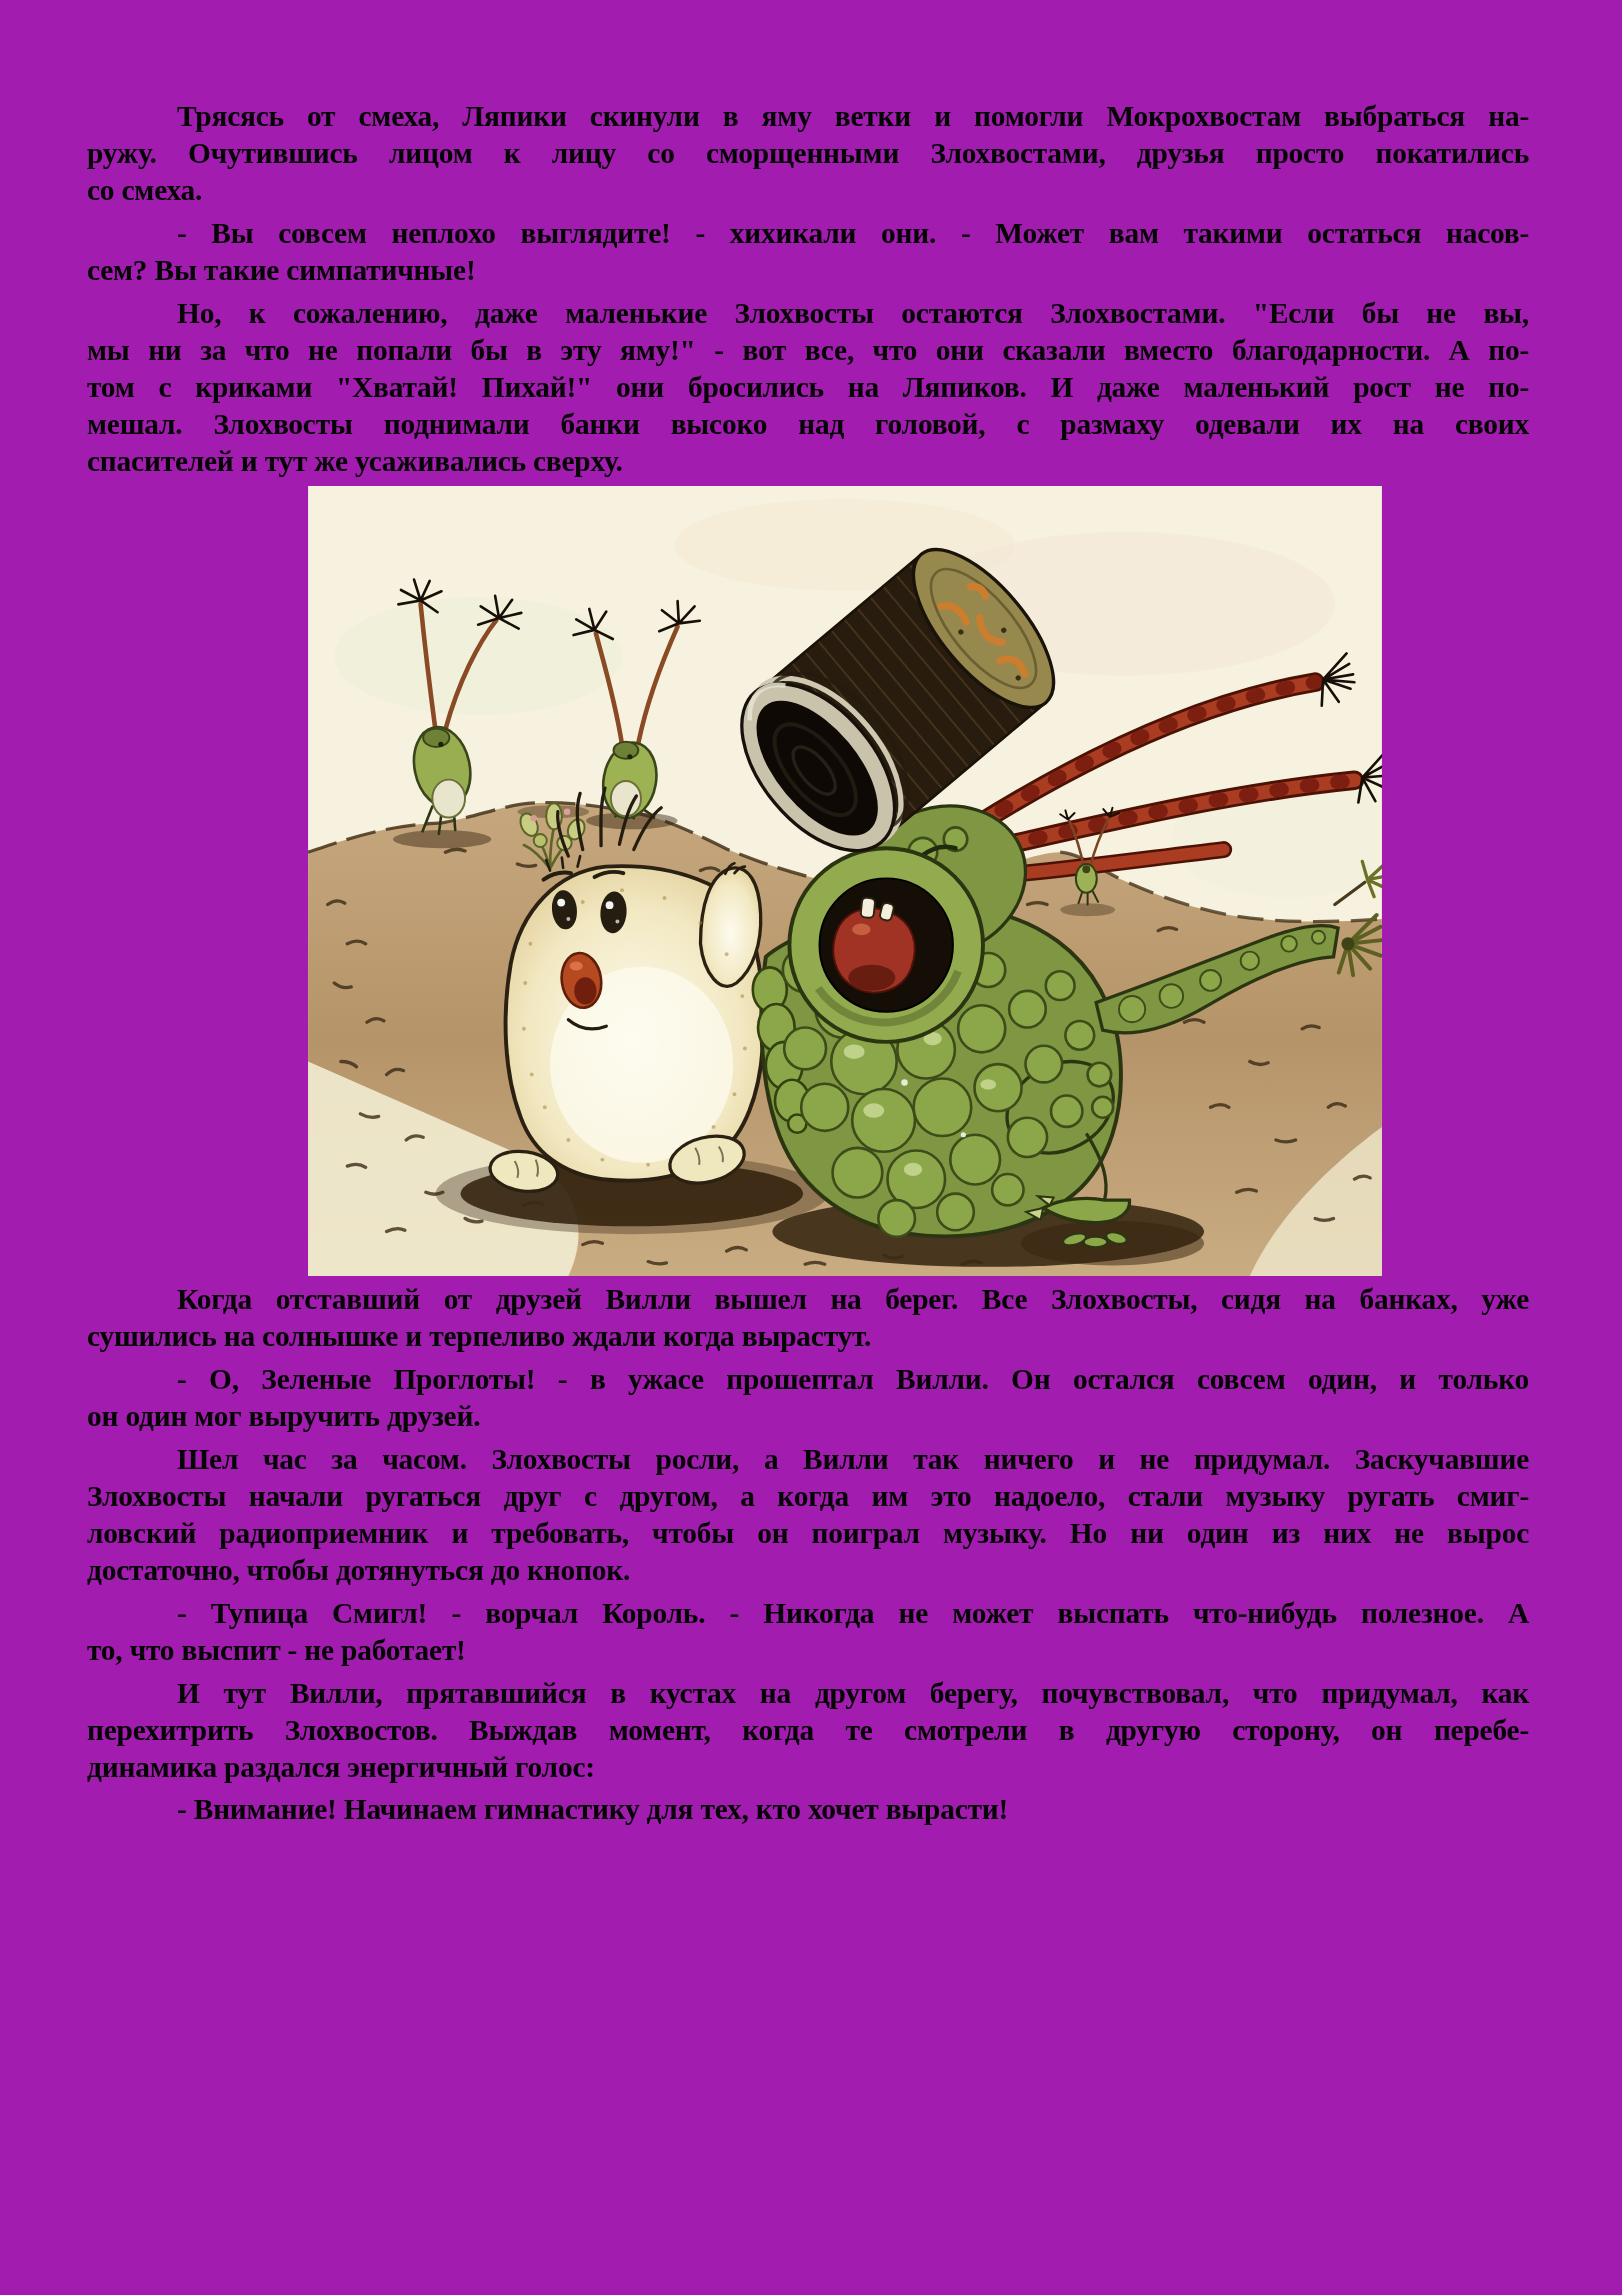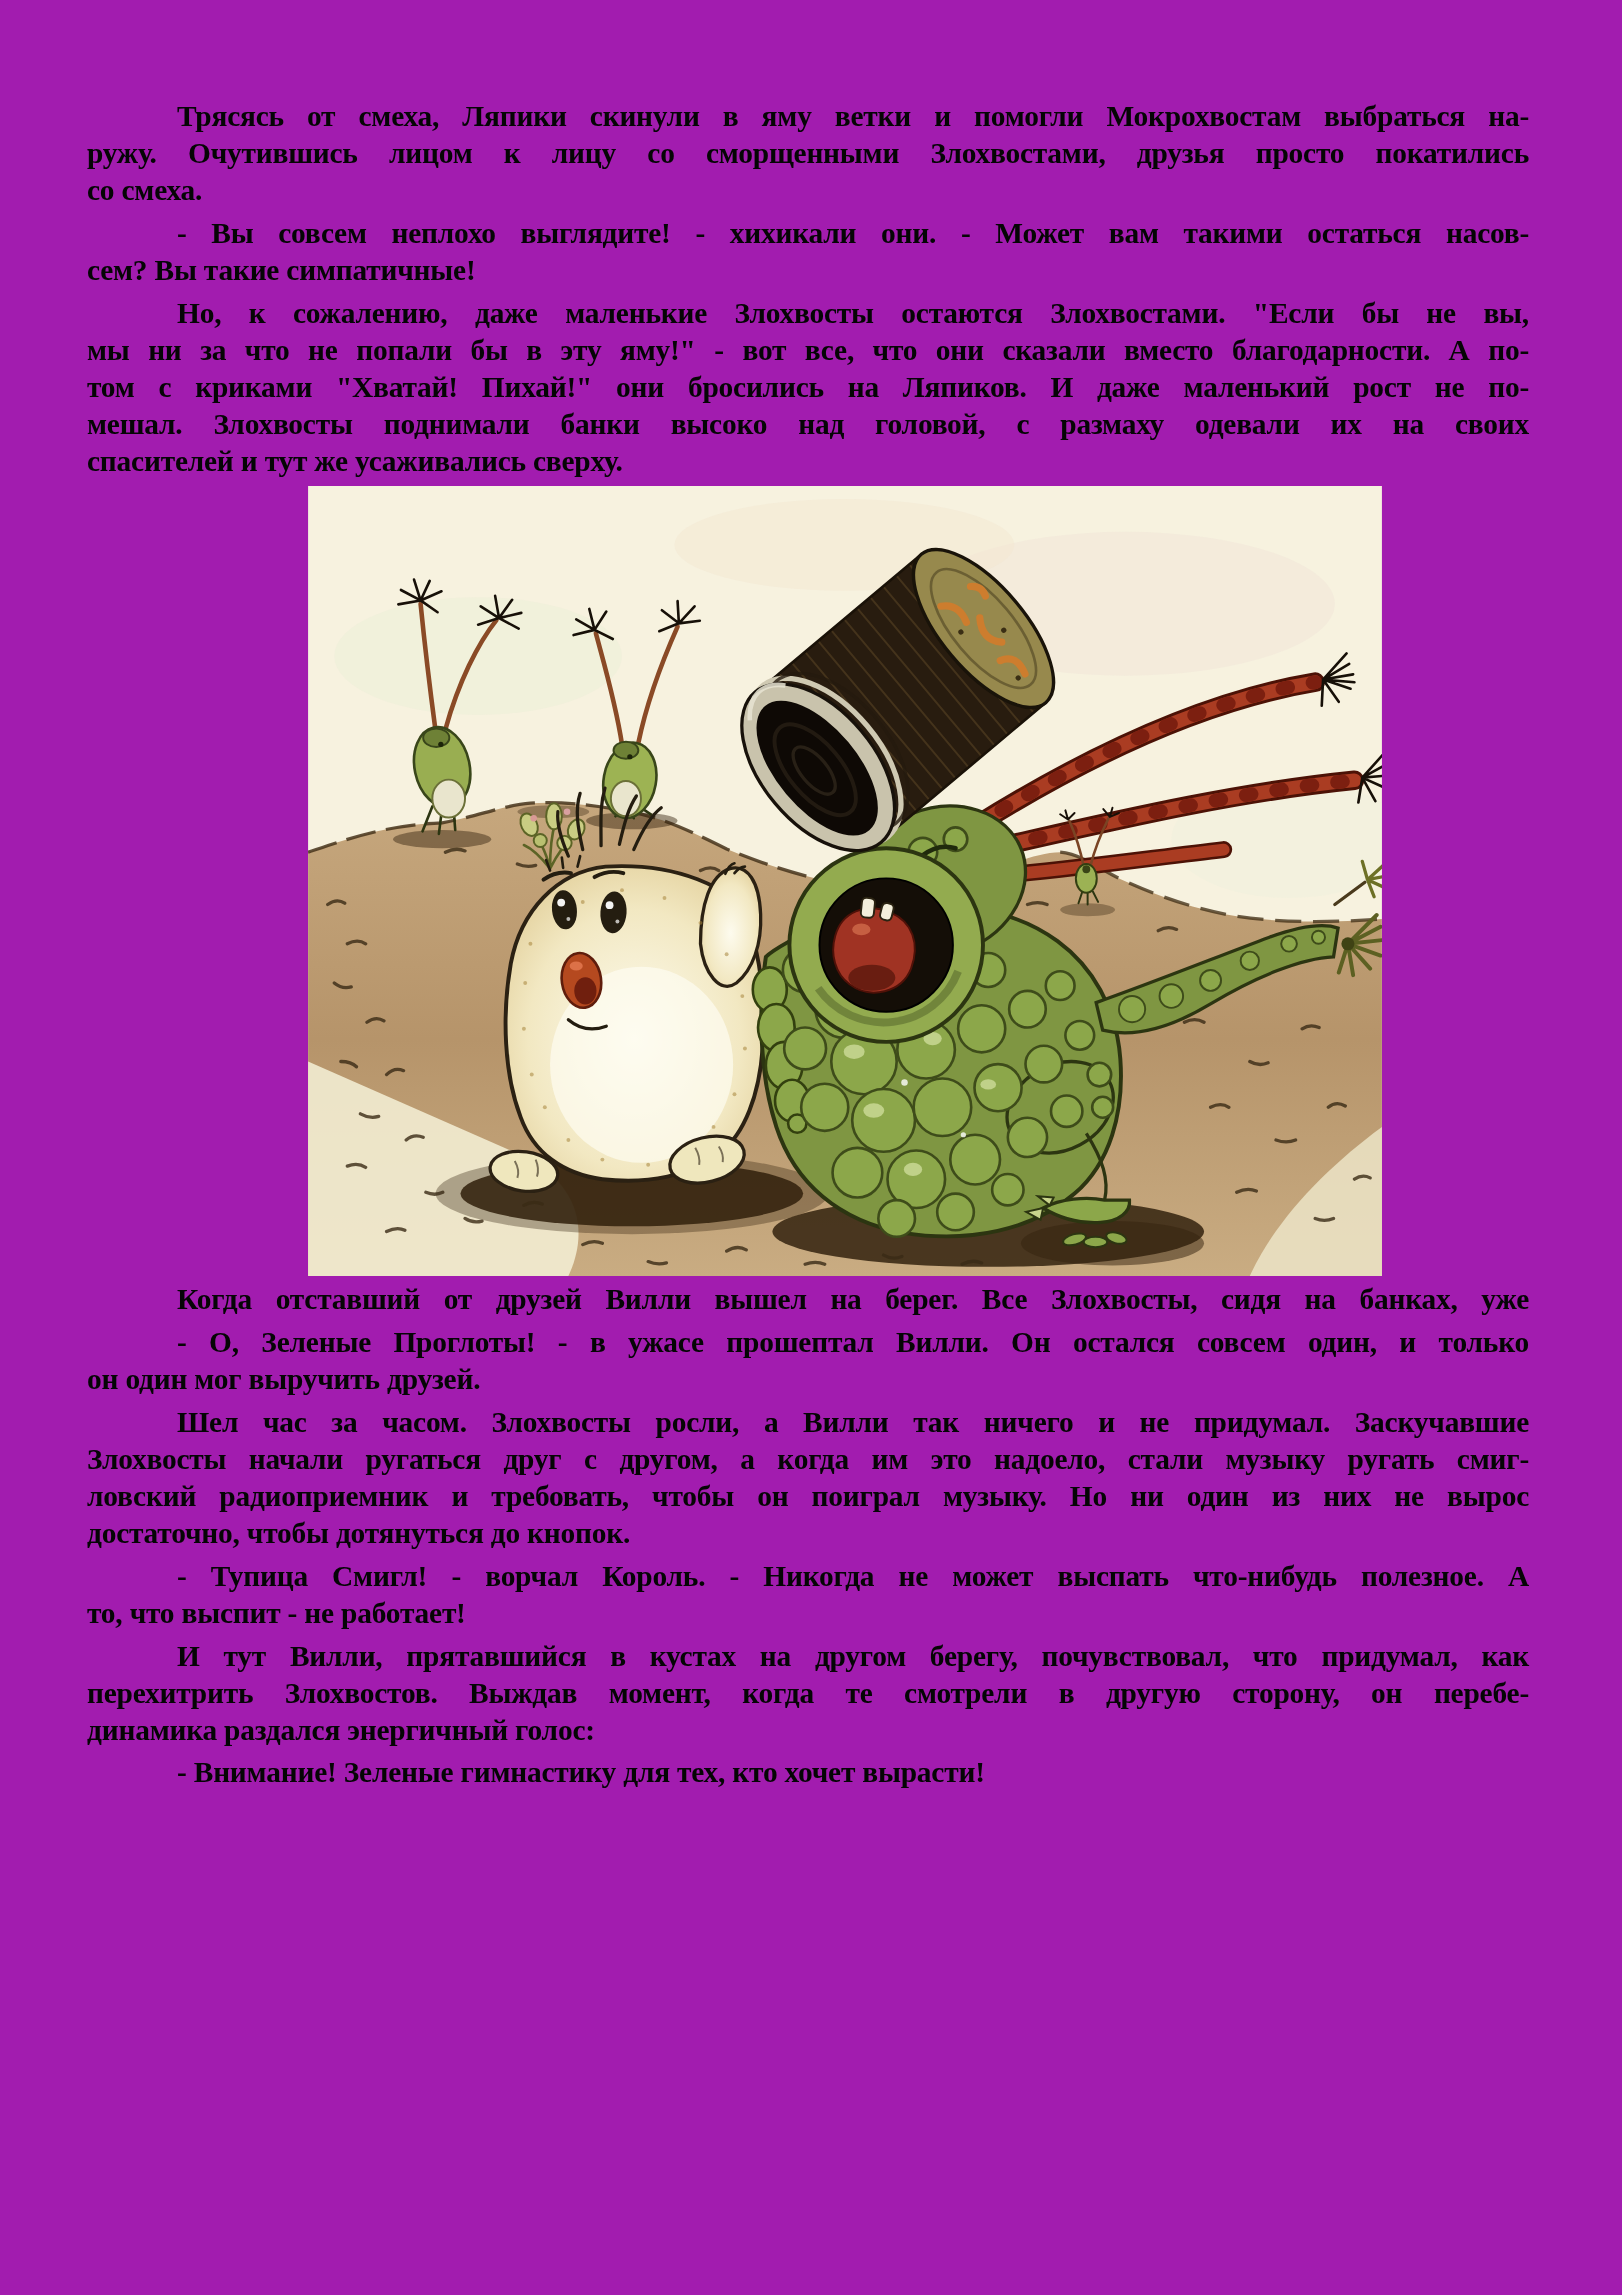--- a/index.html
+++ b/index.html
@@ -348,28 +348,29 @@
         </g>
         <path d="M-6,20 l-6,18 M2,22 l0,18 M10,20 l8,16" fill="none" stroke="#2c3511" stroke-width="3" stroke-linecap="round"></path>
         <ellipse cx="0" cy="0" rx="16" ry="22" fill="#9cb254" stroke="#333f12" stroke-width="3"></ellipse>
         <circle cx="0" cy="-14" r="6" fill="#3a4416"></circle>
       </g>
     </svg>
   </figure>
 
   <div class="text-block block-b">
     <div class="line indent">Когда отставший от друзей Вилли вышел на берег. Все Злохвосты, сидя на банках, уже</div>
+    <div class="line plast">сушились на солнышке и терпеливо ждали когда вырастут.</div>
     <div class="line indent pgap">- О, Зеленые Проглоты! - в ужасе прошептал Вилли. Он остался совсем один, и только</div>
     <div class="line plast">он один мог выручить друзей.</div>
     <div class="line indent pgap">Шел час за часом. Злохвосты росли, а Вилли так ничего и не придумал. Заскучавшие</div>
     <div class="line">Злохвосты начали ругаться друг с другом, а когда им это надоело, стали музыку ругать смиг-</div>
     <div class="line">ловский радиоприемник и требовать, чтобы он поиграл музыку. Но ни один из них не вырос</div>
     <div class="line plast">достаточно, чтобы дотянуться до кнопок.</div>
     <div class="line indent pgap">- Тупица Смигл! - ворчал Король. - Никогда не может выспать что-нибудь полезное. А</div>
     <div class="line plast">то, что выспит - не работает!</div>
     <div class="line indent pgap">И тут Вилли, прятавшийся в кустах на другом берегу, почувствовал, что придумал, как</div>
     <div class="line">перехитрить Злохвостов. Выждав момент, когда те смотрели в другую сторону, он перебе-</div>
     <div class="line plast">динамика раздался энергичный голос:</div>
-    <div class="line indent plast pgap">- Внимание! Зеленые гимнастику для тех, кто хочет вырасти!</div>
+    <div class="line indent plast pgap">- Внимание! Начинаем гимнастику для тех, кто хочет вырасти!</div>
   </div>
 
 </div>
 
 
 </body></html>

